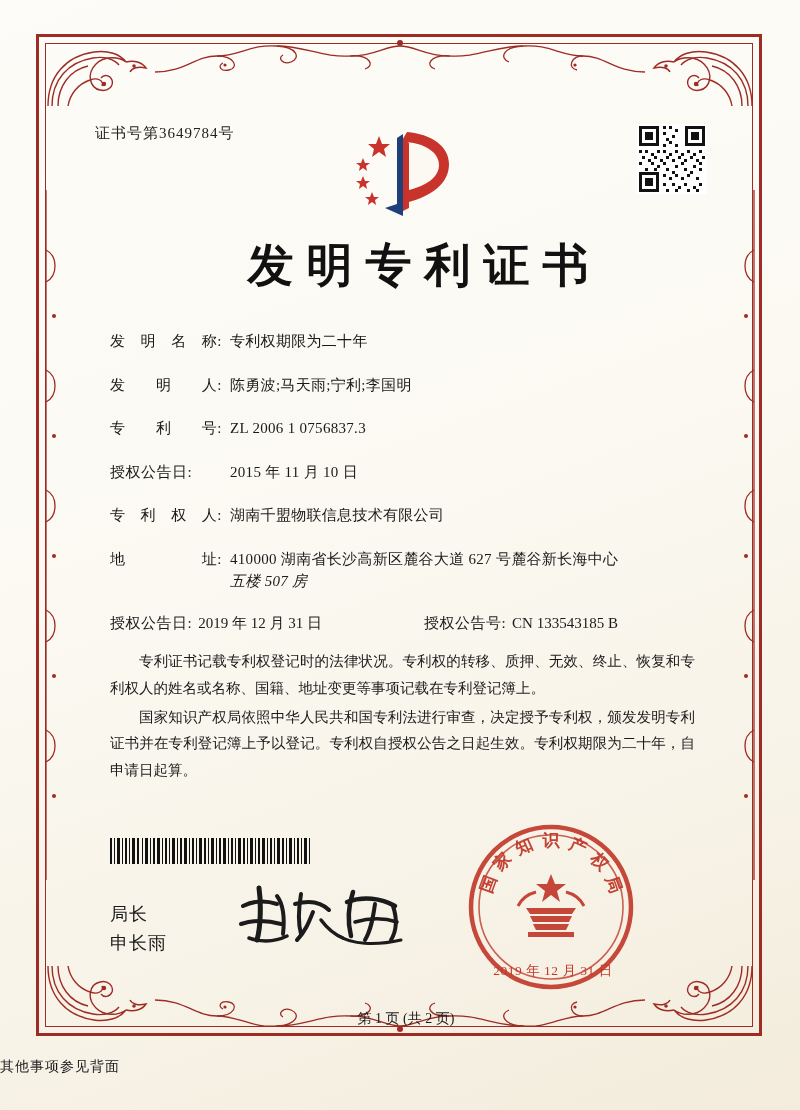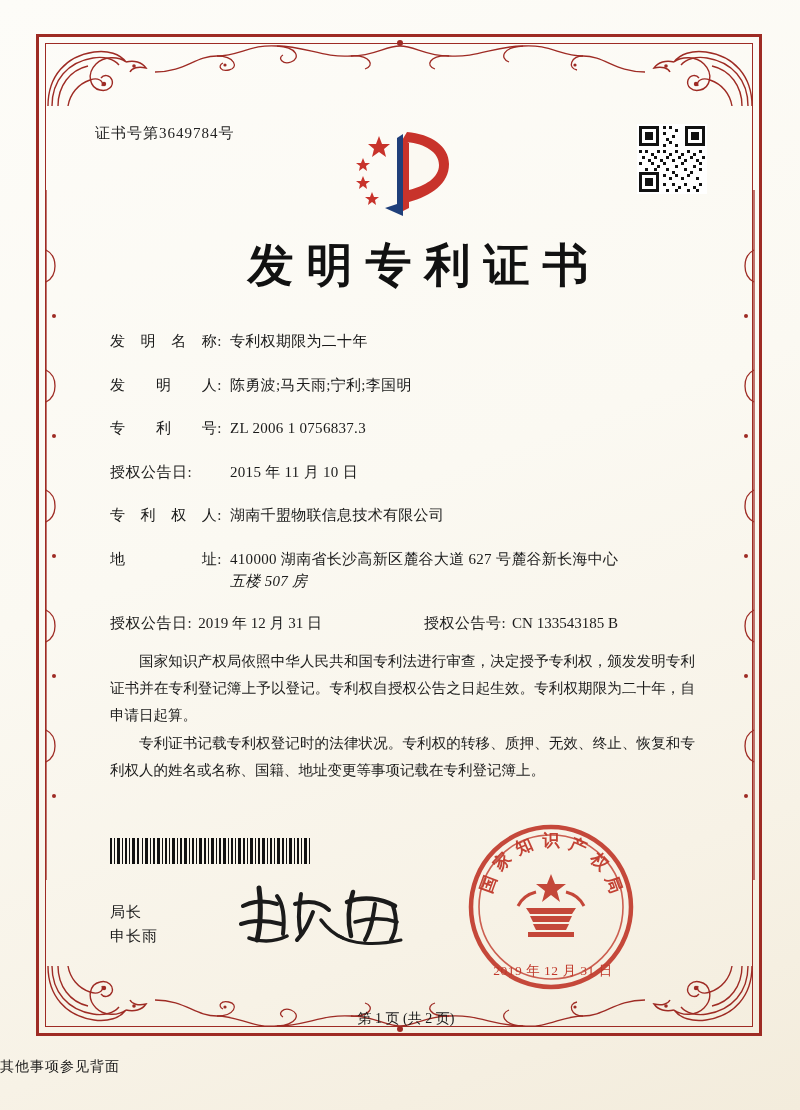--- a/index.html
+++ b/index.html
@@ -177,21 +177,21 @@
     width: 200px;
     height: 26px;
   }
   .barcode svg { display:block; width: 100%; height: 100%; }
 
   
   .sig-label {
     position: absolute;
     left: 110px;
     top: 900px;
-    font-size: 15px;
+    font-size: 18px;
     line-height: 1.6;
     letter-spacing: 1px;
   }
   .signature {
     position: absolute;
     left: 235px;
     top: 880px;
     width: 180px;
     height: 70px;
     color: #1b1b1b;
@@ -510,22 +510,22 @@
 
     <div class="grant-row">
       <span class="g-label">授权公告日:</span>
       <span class="g-value">2019 年 12 月 31 日</span>
       <span class="g-label g-right">授权公告号:</span>
       <span class="g-value">CN 133543185 B</span>
     </div>
   </div>
 
   <div class="paragraphs">
+    <p>专利证书记载专利权登记时的法律状况。专利权的转移、质押、无效、终止、恢复和专利权人的姓名或名称、国籍、地址变更等事项记载在专利登记簿上。</p>
     <p>国家知识产权局依照中华人民共和国专利法进行审查，决定授予专利权，颁发发明专利证书并在专利登记簿上予以登记。专利权自授权公告之日起生效。专利权期限为二十年，自申请日起算。</p>
-    <p>专利证书记载专利权登记时的法律状况。专利权的转移、质押、无效、终止、恢复和专利权人的姓名或名称、国籍、地址变更等事项记载在专利登记簿上。</p>
   </div>
 
   <div class="barcode">
     <svg viewBox="0 0 200 26" shape-rendering="crispEdges">
       <g fill="#111">
         <rect x="0" y="0" width="2" height="26"></rect>
           <rect x="4" y="0" width="1" height="26"></rect>
         <rect x="7" y="0" width="3" height="26"></rect>
           <rect x="12" y="0" width="1" height="26"></rect>
         <rect x="15" y="0" width="2" height="26"></rect>

